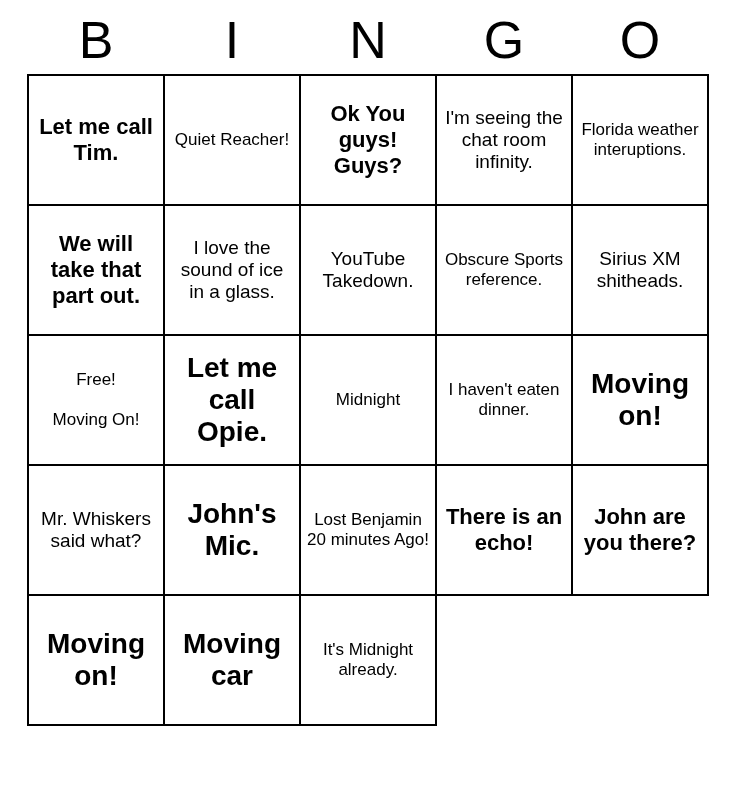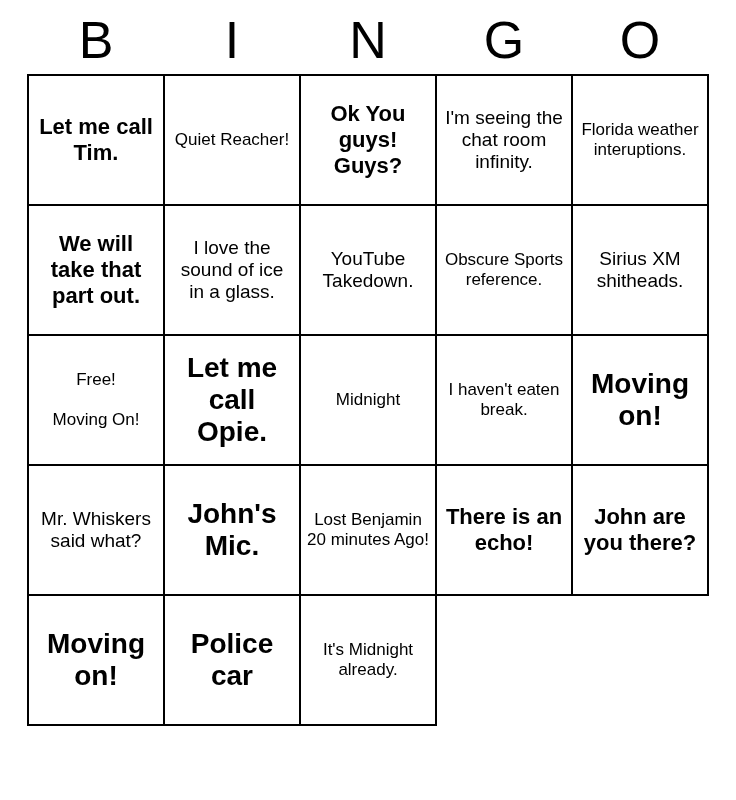--- a/index.html
+++ b/index.html
@@ -111,21 +111,21 @@
     <div class="bingo-cell">
       <span class="size-md">Free!<br><br>Moving On!</span>
     </div>
     <div class="bingo-cell">
       <span class="size-xl">Let me call Opie.</span>
     </div>
     <div class="bingo-cell">
       <span class="size-md">Midnight</span>
     </div>
     <div class="bingo-cell">
-      <span class="size-md">I haven't eaten break.</span>
+      <span class="size-md">I haven't eaten dinner.</span>
     </div>
     <div class="bingo-cell">
       <span class="size-xl">Moving on!</span>
     </div>
     <div class="bingo-cell">
       <span class="size-sm">Mr. Whiskers said what?</span>
     </div>
     <div class="bingo-cell">
       <span class="size-xl">John's Mic.</span>
     </div>
@@ -135,18 +135,18 @@
     <div class="bingo-cell">
       <span class="size-lg">There is an echo!</span>
     </div>
     <div class="bingo-cell">
       <span class="size-lg">John are you there?</span>
     </div>
     <div class="bingo-cell">
       <span class="size-xl">Moving on!</span>
     </div>
     <div class="bingo-cell">
-      <span class="size-xl">Police car</span>
+      <span class="size-xl">Moving car</span>
     </div>
     <div class="bingo-cell">
       <span class="size-md">It's Midnight already.</span>
     </div>
   </div>
 
 </body></html>

